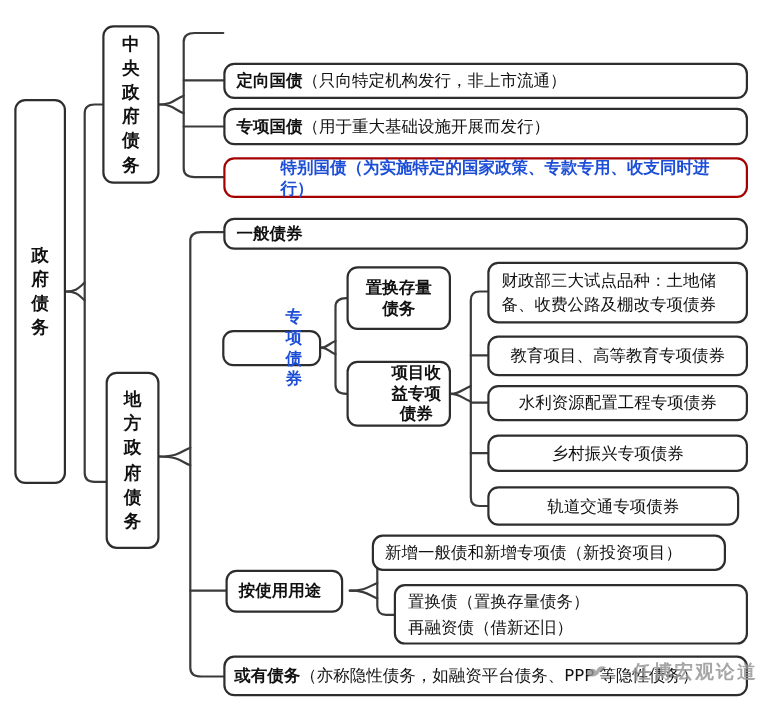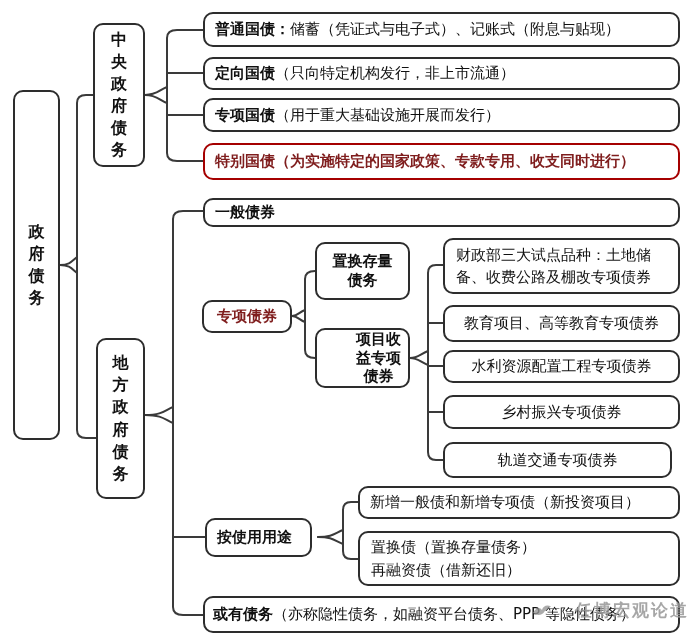--- a/index.html
+++ b/index.html
@@ -3,21 +3,21 @@
 <meta charset="utf-8">
 <style>
   html,body{margin:0;padding:0;background:#ffffff;}
   .canvas{position:relative;width:689px;height:639px;background:#fff;overflow:hidden;
           font-family:"DejaVu Sans",sans-serif;color:#111;}
   svg.connectors{position:absolute;left:0;top:0;pointer-events:none;}
   .box{position:absolute;box-sizing:border-box;background:#fff;border:2px solid #2d2d2d;
        border-radius:10px;display:flex;align-items:center;font-size:15px;line-height:1.25;}
   .hbox{padding:2px 10px;}
   .lead{font-weight:bold;}
-  .red{color:#7f1d1d;font-weight:bold;}
+  .red{color:#1d4ed8;font-weight:bold;margin-left:40px;}
   .red-border{border-color:#a50000;}
   .vbox{justify-content:center;text-align:center;font-weight:bold;font-size:16px;
         line-height:1.38;word-break:break-all;}
   .center{justify-content:center;text-align:center;}
   .wrapnode{font-weight:bold;}
   .wrap4{width:66px;margin:0 auto;text-align:center;word-break:break-all;}
   .twoline{line-height:1.5;}
   .watermark{position:absolute;left:531px;top:599px;display:flex;align-items:center;gap:20px;
              color:rgba(150,150,150,.85);font-size:17px;font-weight:bold;letter-spacing:2px;justify-content:space-between;}
 </style>
@@ -65,23 +65,20 @@
     <span>政府债务</span>
   </div>
 
   <div class="box vbox" style="left:93px;top:23px;width:52px;height:144px;padding:0 15px;">
     <span>中央政府债务</span>
   </div>
   <div class="box vbox" style="left:96px;top:338px;width:49px;height:161px;padding:0 14px;">
     <span>地方政府债务</span>
   </div>
 
-  <div class="box hbox" style="left:203px;top:12px;width:477px;height:35px;">
-    <span><span class="lead">普通国债：</span><span>储蓄（凭证式与电子式）、记账式（附息与贴现）</span></span>
-  </div>
   <div class="box hbox" style="left:203px;top:57px;width:477px;height:33px;">
     <span><span class="lead">定向国债</span><span>（只向特定机构发行，非上市流通）</span></span>
   </div>
   <div class="box hbox" style="left:203px;top:98px;width:477px;height:34px;">
     <span><span class="lead">专项国债</span><span>（用于重大基础设施开展而发行）</span></span>
   </div>
   <div class="box hbox red-border" style="left:203px;top:143px;width:477px;height:37px;">
     <span class="red"><span>特别国债</span><span>（为实施特定的国家政策、专款专用、收支同时进行）</span></span>
   </div>
 
@@ -112,21 +109,21 @@
   <div class="box center" style="left:443px;top:395px;width:237px;height:34px;">
     <span>乡村振兴专项债券</span>
   </div>
   <div class="box center" style="left:443px;top:442px;width:229px;height:36px;">
     <span>轨道交通专项债券</span>
   </div>
 
   <div class="box hbox" style="left:205px;top:518px;width:107px;height:39px;">
     <span class="lead">按使用用途</span>
   </div>
-  <div class="box hbox" style="left:358px;top:486px;width:322px;height:33px;">
+  <div class="box hbox" style="left:338px;top:486px;width:322px;height:33px;">
     <span>新增一般债和新增专项债（新投资项目）</span>
   </div>
   <div class="box twoline" style="left:358px;top:531px;width:322px;height:55px;padding:3px 11px;">
     <span>
       <span style="display:block;">置换债（置换存量债务）</span>
       <span style="display:block;">再融资债（借新还旧）</span>
     </span>
   </div>
 
   <div class="box" style="left:203px;top:596px;width:477px;height:37px;padding:2px 8px;">

